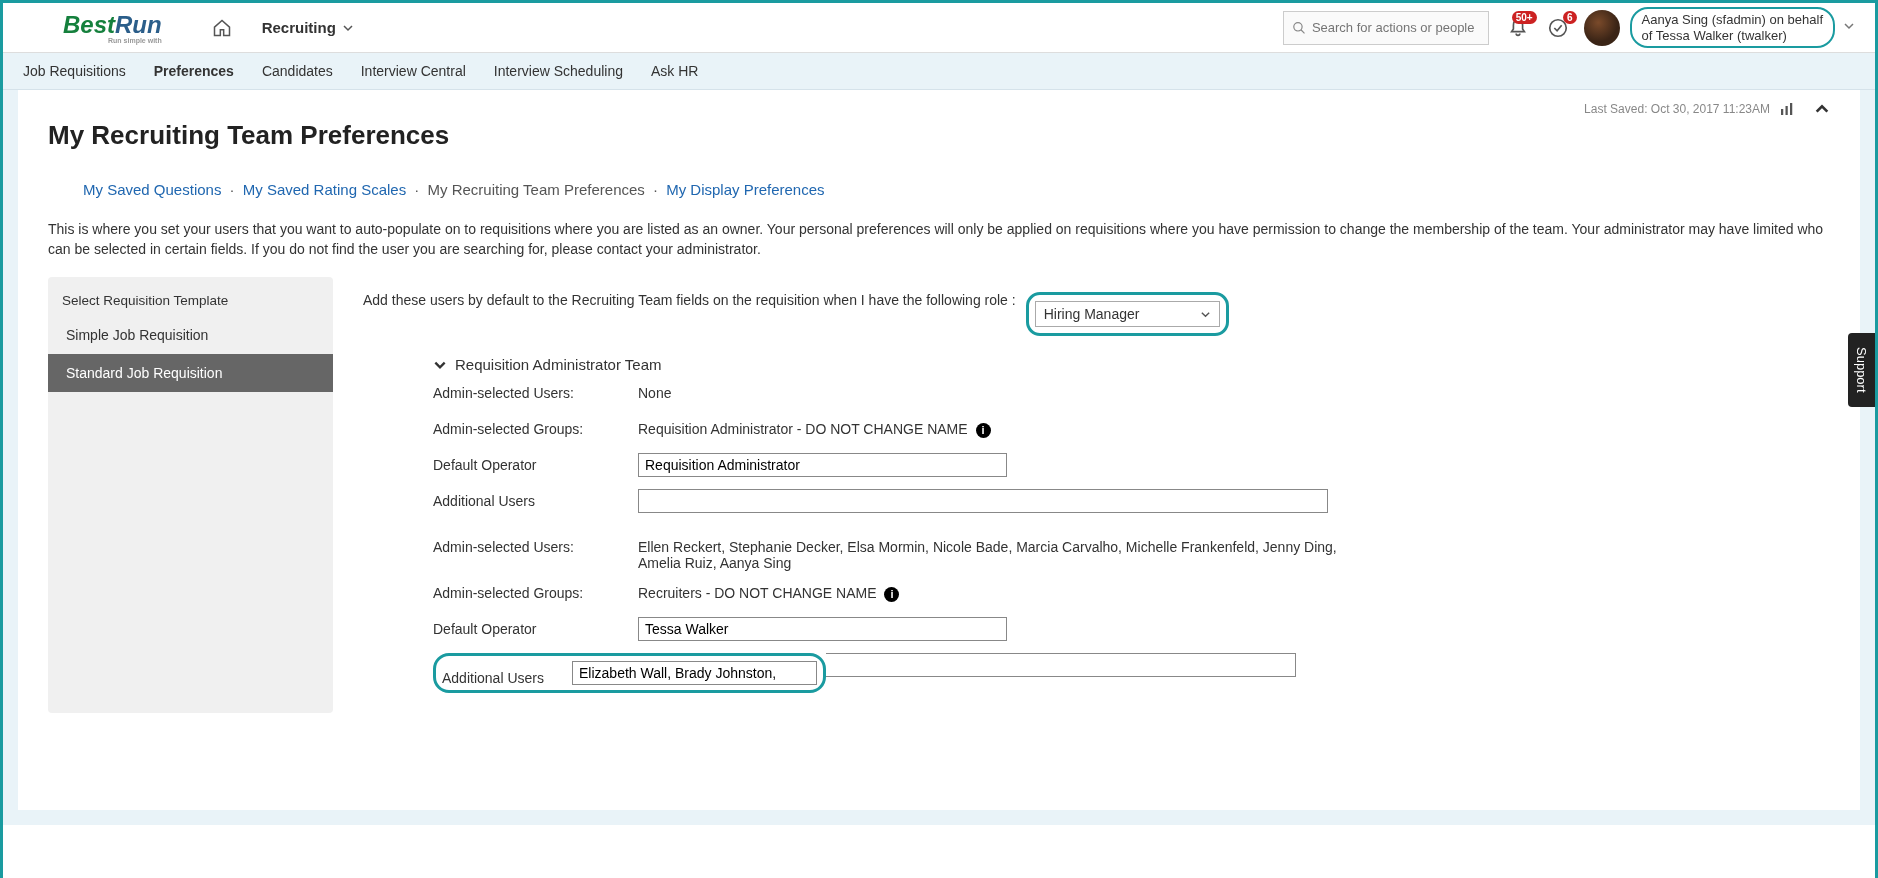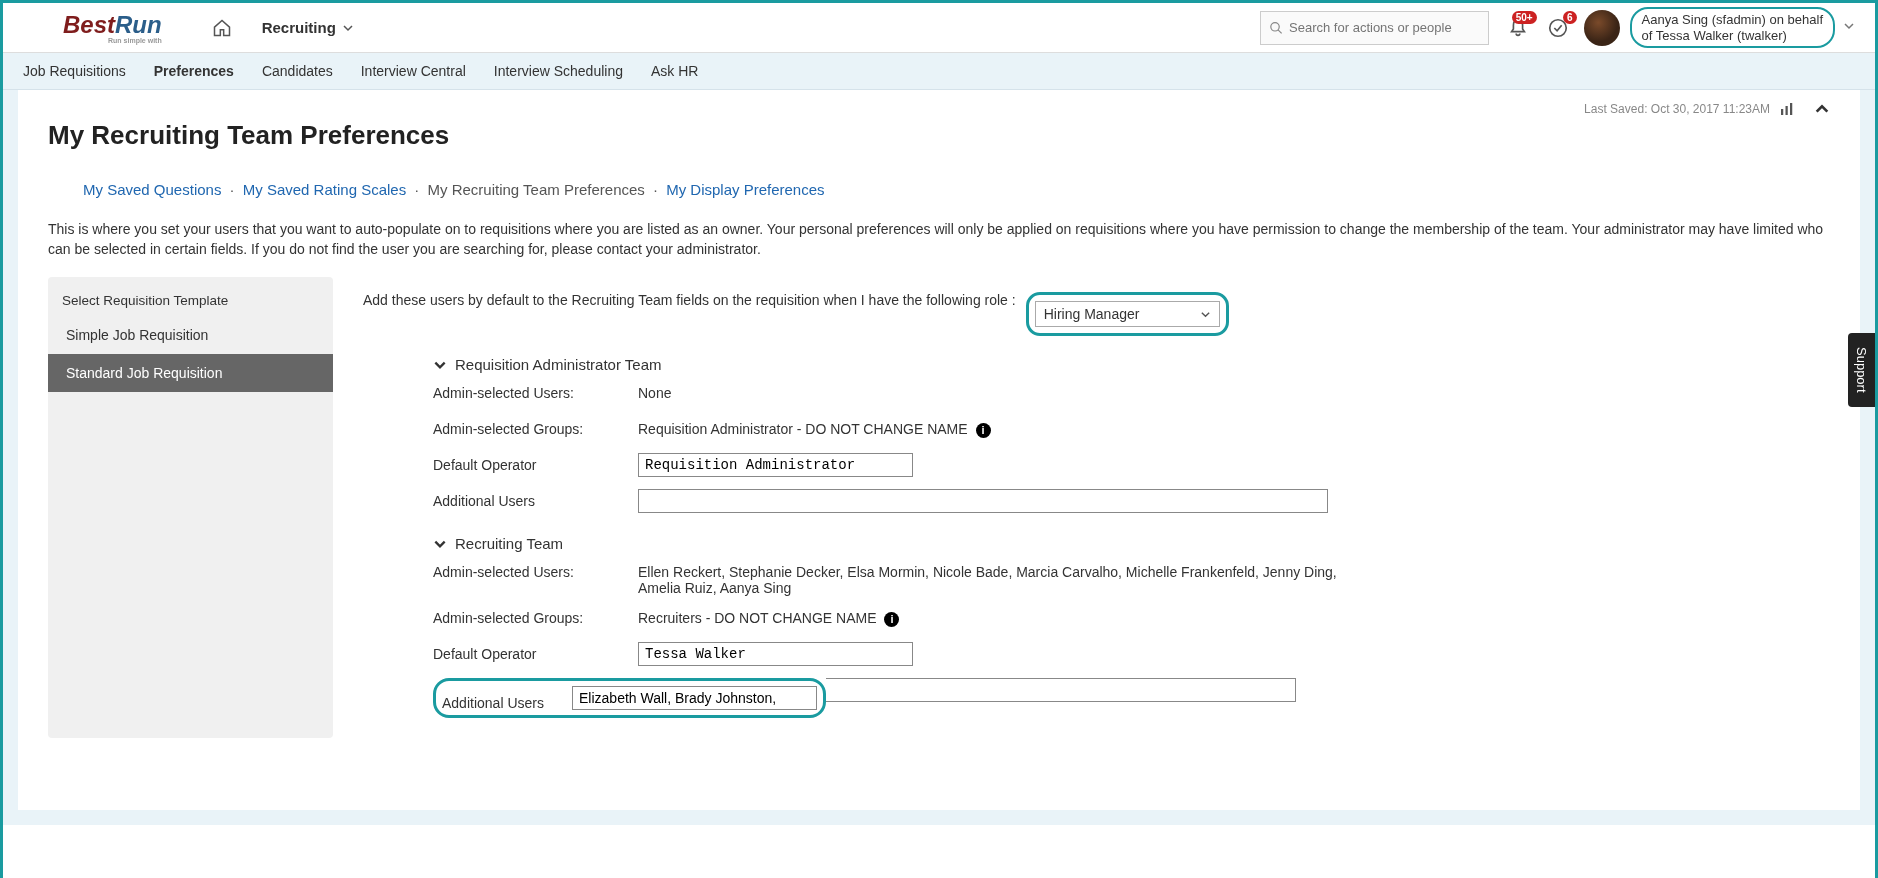--- a/index.html
+++ b/index.html
@@ -25,32 +25,32 @@
     background: #fff;
   }
   .logo {
     font-size: 24px;
     font-weight: bold;
     font-style: italic;
     color: #185a8e;
     margin-right: 50px;
     position: relative;
   }
-  .logo .best { color: #7f1d1d; }
+  .logo .best { color: #15803d; }
   .logo .run { color: #2b5e8a; }
   .logo-sub { font-size: 7px; font-style: normal; color: #999; display:block; text-align:right; margin-top:-2px;}
   .home-icon { margin-right: 30px; cursor: pointer; }
   .nav-dropdown { font-size: 15px; color: #333; cursor: pointer; display: flex; align-items: center; gap:6px;font-weight:bold;}
   .spacer { flex: 1; }
   .search-box {
     display: flex;
     align-items: center;
     border: 1px solid #ccc;
     background: #fafafa;
-    width: 229px;
+    width: 206px;
     height: 34px;
     padding: 0 8px;
     color: #888;
     font-size: 13px;
   }
   .search-box input {
     border: none;
     background: transparent;
     outline: none;
     font-size: 13px;
@@ -160,21 +160,21 @@
   }
   .field-label {
     width: 205px; text-align: left; padding-right: 10px;
     font-size: 14px; color: #333; padding-top:4px;
   }
   .field-value { flex:1; font-size: 14px; padding-top:4px; max-width: 700px;}
   .field-input {
     border: 1px solid #888; height: 24px; padding: 2px 6px;
     font-size: 14px; background: #fff;
   }
-  .field-input.narrow { width: 275px; font-family: Liberation Mono, monospace; }
+  .field-input.narrow { width: 369px; }
   .field-input.wide { width: 690px; }
   .info-icon {
     display:inline-block; width:15px; height:15px; border-radius:50%;
     background:#000; color:#fff; font-size:11px; font-weight:bold;
     text-align:center; line-height:15px; margin-left:4px;
   }
   .highlight-oval {
     border: 3px solid #1a9ba0; border-radius: 16px;
     padding: 4px 6px; display: inline-flex; align-items:center;
   }
@@ -325,26 +325,20 @@
             <div class="field-label">Default Operator</div>
             <div><input class="field-input narrow" type="text" value="Requisition Administrator" style=""></div>
           </div>
           <div class="field-row">
             <div class="field-label">Additional Users</div>
             <div><input class="field-input wide" type="text" value="" style=""></div>
           </div>
         </div>
 
         <div class="section">
-          <div class="section-header">
-            <svg width="14" height="14" viewBox="0 0 12 12">
-                <path d="M2 4 L6 8 L10 4" fill="none" stroke="#333" stroke-width="2"></path>
-              </svg>
-            <span>Recruiting Team</span>
-          </div>
           <div class="field-row">
             <div class="field-label">Admin-selected Users:</div>
             <div class="field-value">Ellen Reckert, Stephanie Decker, Elsa Mormin, Nicole Bade, Marcia Carvalho, Michelle Frankenfeld, Jenny Ding, Amelia Ruiz, Aanya Sing</div>
           </div>
           <div class="field-row">
             <div class="field-label">Admin-selected Groups:</div>
             <div class="field-value">
               <span>Recruiters - DO NOT CHANGE NAME</span>
               <span class="info-icon">i</span>
             </div>

